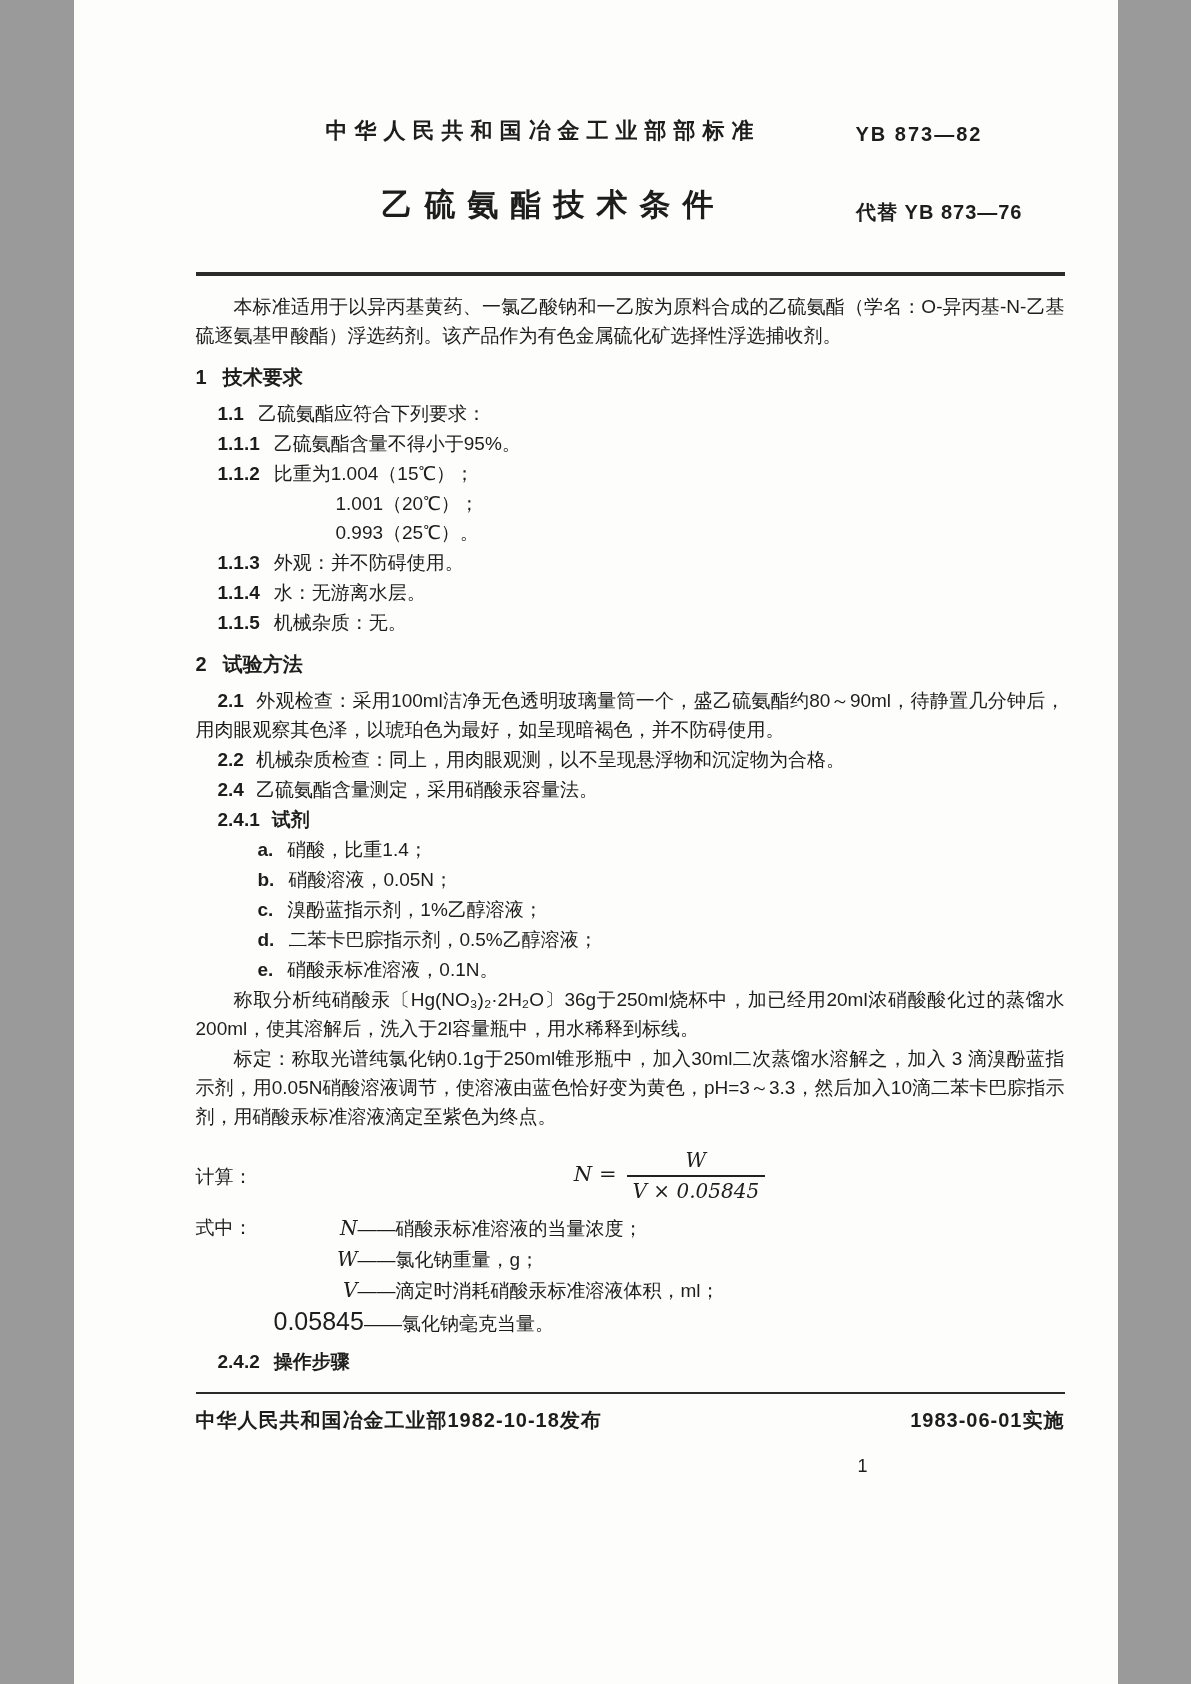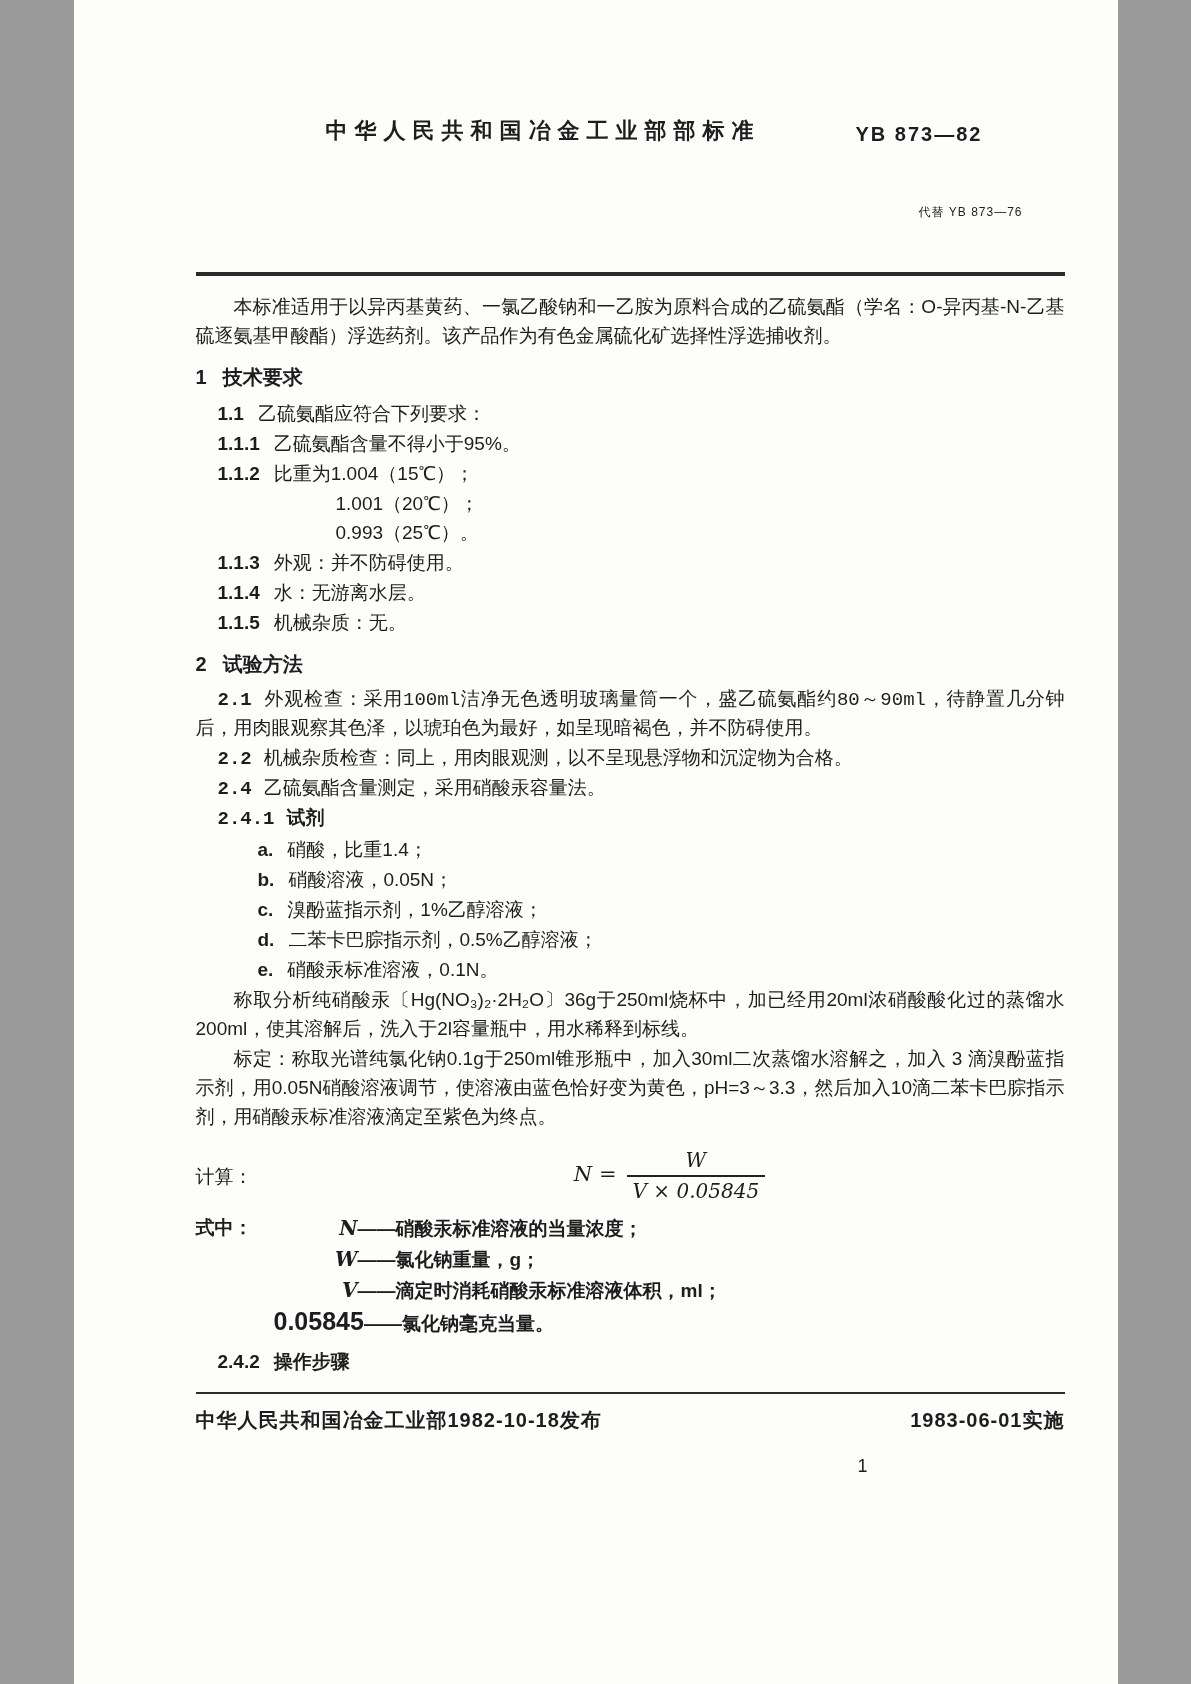--- a/index.html
+++ b/index.html
@@ -12,47 +12,47 @@
   }
   .content { position:absolute; left:122px; top:0; width:869px; }
 
   
   .hdr-row { position:relative; }
   .hdr-row1 { margin-top:116px; height:30px; }
   .org-line { position:absolute; left:130px; top:0; font-size:22px; font-weight:bold; letter-spacing:7px; }
   .std-no   { position:absolute; right:82px; top:4px; font-size:20px; font-weight:bold; letter-spacing:2px; }
   .hdr-row2 { margin-top:44px; height:42px; }
   .doc-title { position:absolute; left:186px; top:0; font-size:31px; font-weight:bold; letter-spacing:12px; }
-  .replaces  { position:absolute; right:42px; top:8px; font-size:12px; letter-spacing:1px; }
+  .replaces  { position:absolute; right:42px; top:8px; font-size:20px; letter-spacing:1px;font-weight:bold; }
   .hdr-rule { margin-top:40px; height:4px; background:#2b2b2b; }
 
   
   .intro { margin-top:16px; text-indent:38px; text-align:justify; }
   .sec-h { margin:13px 0 7px 0; font-size:20px; font-weight:bold; }
   .sec-h .sec-num { margin-right:16px; }
   .item { margin:1px 0; padding-left:22px; }
   .item .num-b { font-weight:bold; margin-right:14px; }
   .sub-line { padding-left:140px; }
-  .para { margin:1px 0; text-indent:22px; text-align:justify;font-family:Liberation Mono, monospace; }
+  .para { margin:1px 0; text-indent:22px; text-align:justify; }
   .para .num-b { font-weight:bold; margin-right:12px; }
   .reagent { margin:1px 0; padding-left:62px; }
   .reagent .letter-b { font-weight:bold; margin-right:14px; }
   .plain-para { margin:1px 0; text-indent:38px; text-align:justify; }
 
   .var { font-family:"DejaVu Serif", serif; font-style:italic; }
 
   .formula-row { display:flex; align-items:center; margin:16px 0 8px 0;gap:22px; }
   .formula-label { flex:0 0 auto; }
   .formula { flex:1; text-align:center; }
   .formula .lhs { font-size:21px; margin-right:10px; }
   .frac { display:inline-block; vertical-align:middle; text-align:center; }
   .frac .fnum { display:block; border-bottom:2px solid #222; padding:0 26px 1px 26px; line-height:27px; font-size:20px; }
   .frac .fden { display:block; padding:1px 6px 0 6px; line-height:27px; font-size:20px; }
 
-  .legend { position:relative;font-weight:bold; }
+  .legend { position:relative; }
   .legend-label { position:absolute; left:0; top:0; }
   .legend-rows { padding-left:78px; }
   .legend-row { line-height:31px; }
   .legend-sym { display:inline-block; min-width:84px; text-align:right; font-family:"DejaVu Serif", serif; font-style:italic; font-size:20px; }
   .legend-sym.roman { font-family:inherit; font-style:normal; font-size:25px; }
 
   .steps-h { margin-top:8px; padding-left:22px; font-weight:bold; }
   .steps-h .num-b { margin-right:14px; }
 
   
@@ -68,20 +68,21 @@
 <body>
 
 <div class="page">
   <div class="content">
 
     <div class="hdr-row hdr-row1">
       <span class="org-line">中华人民共和国冶金工业部部标准</span>
       <span class="std-no">YB 873—82</span>
     </div>
     <div class="hdr-row hdr-row2">
+      <span class="doc-title">乙硫氨酯技术条件</span>
       <span class="replaces">代替 YB 873—76</span>
     </div>
     <div class="hdr-rule"></div>
 
     <p class="intro">本标准适用于以异丙基黄药、一氯乙酸钠和一乙胺为原料合成的乙硫氨酯（学名：O-异丙基-N-乙基硫逐氨基甲酸酯）浮选药剂。该产品作为有色金属硫化矿选择性浮选捕收剂。</p>
 
     <div class="sec-h">
       <span class="sec-num">1</span><span>技术要求</span>
     </div>
     <div class="item">

